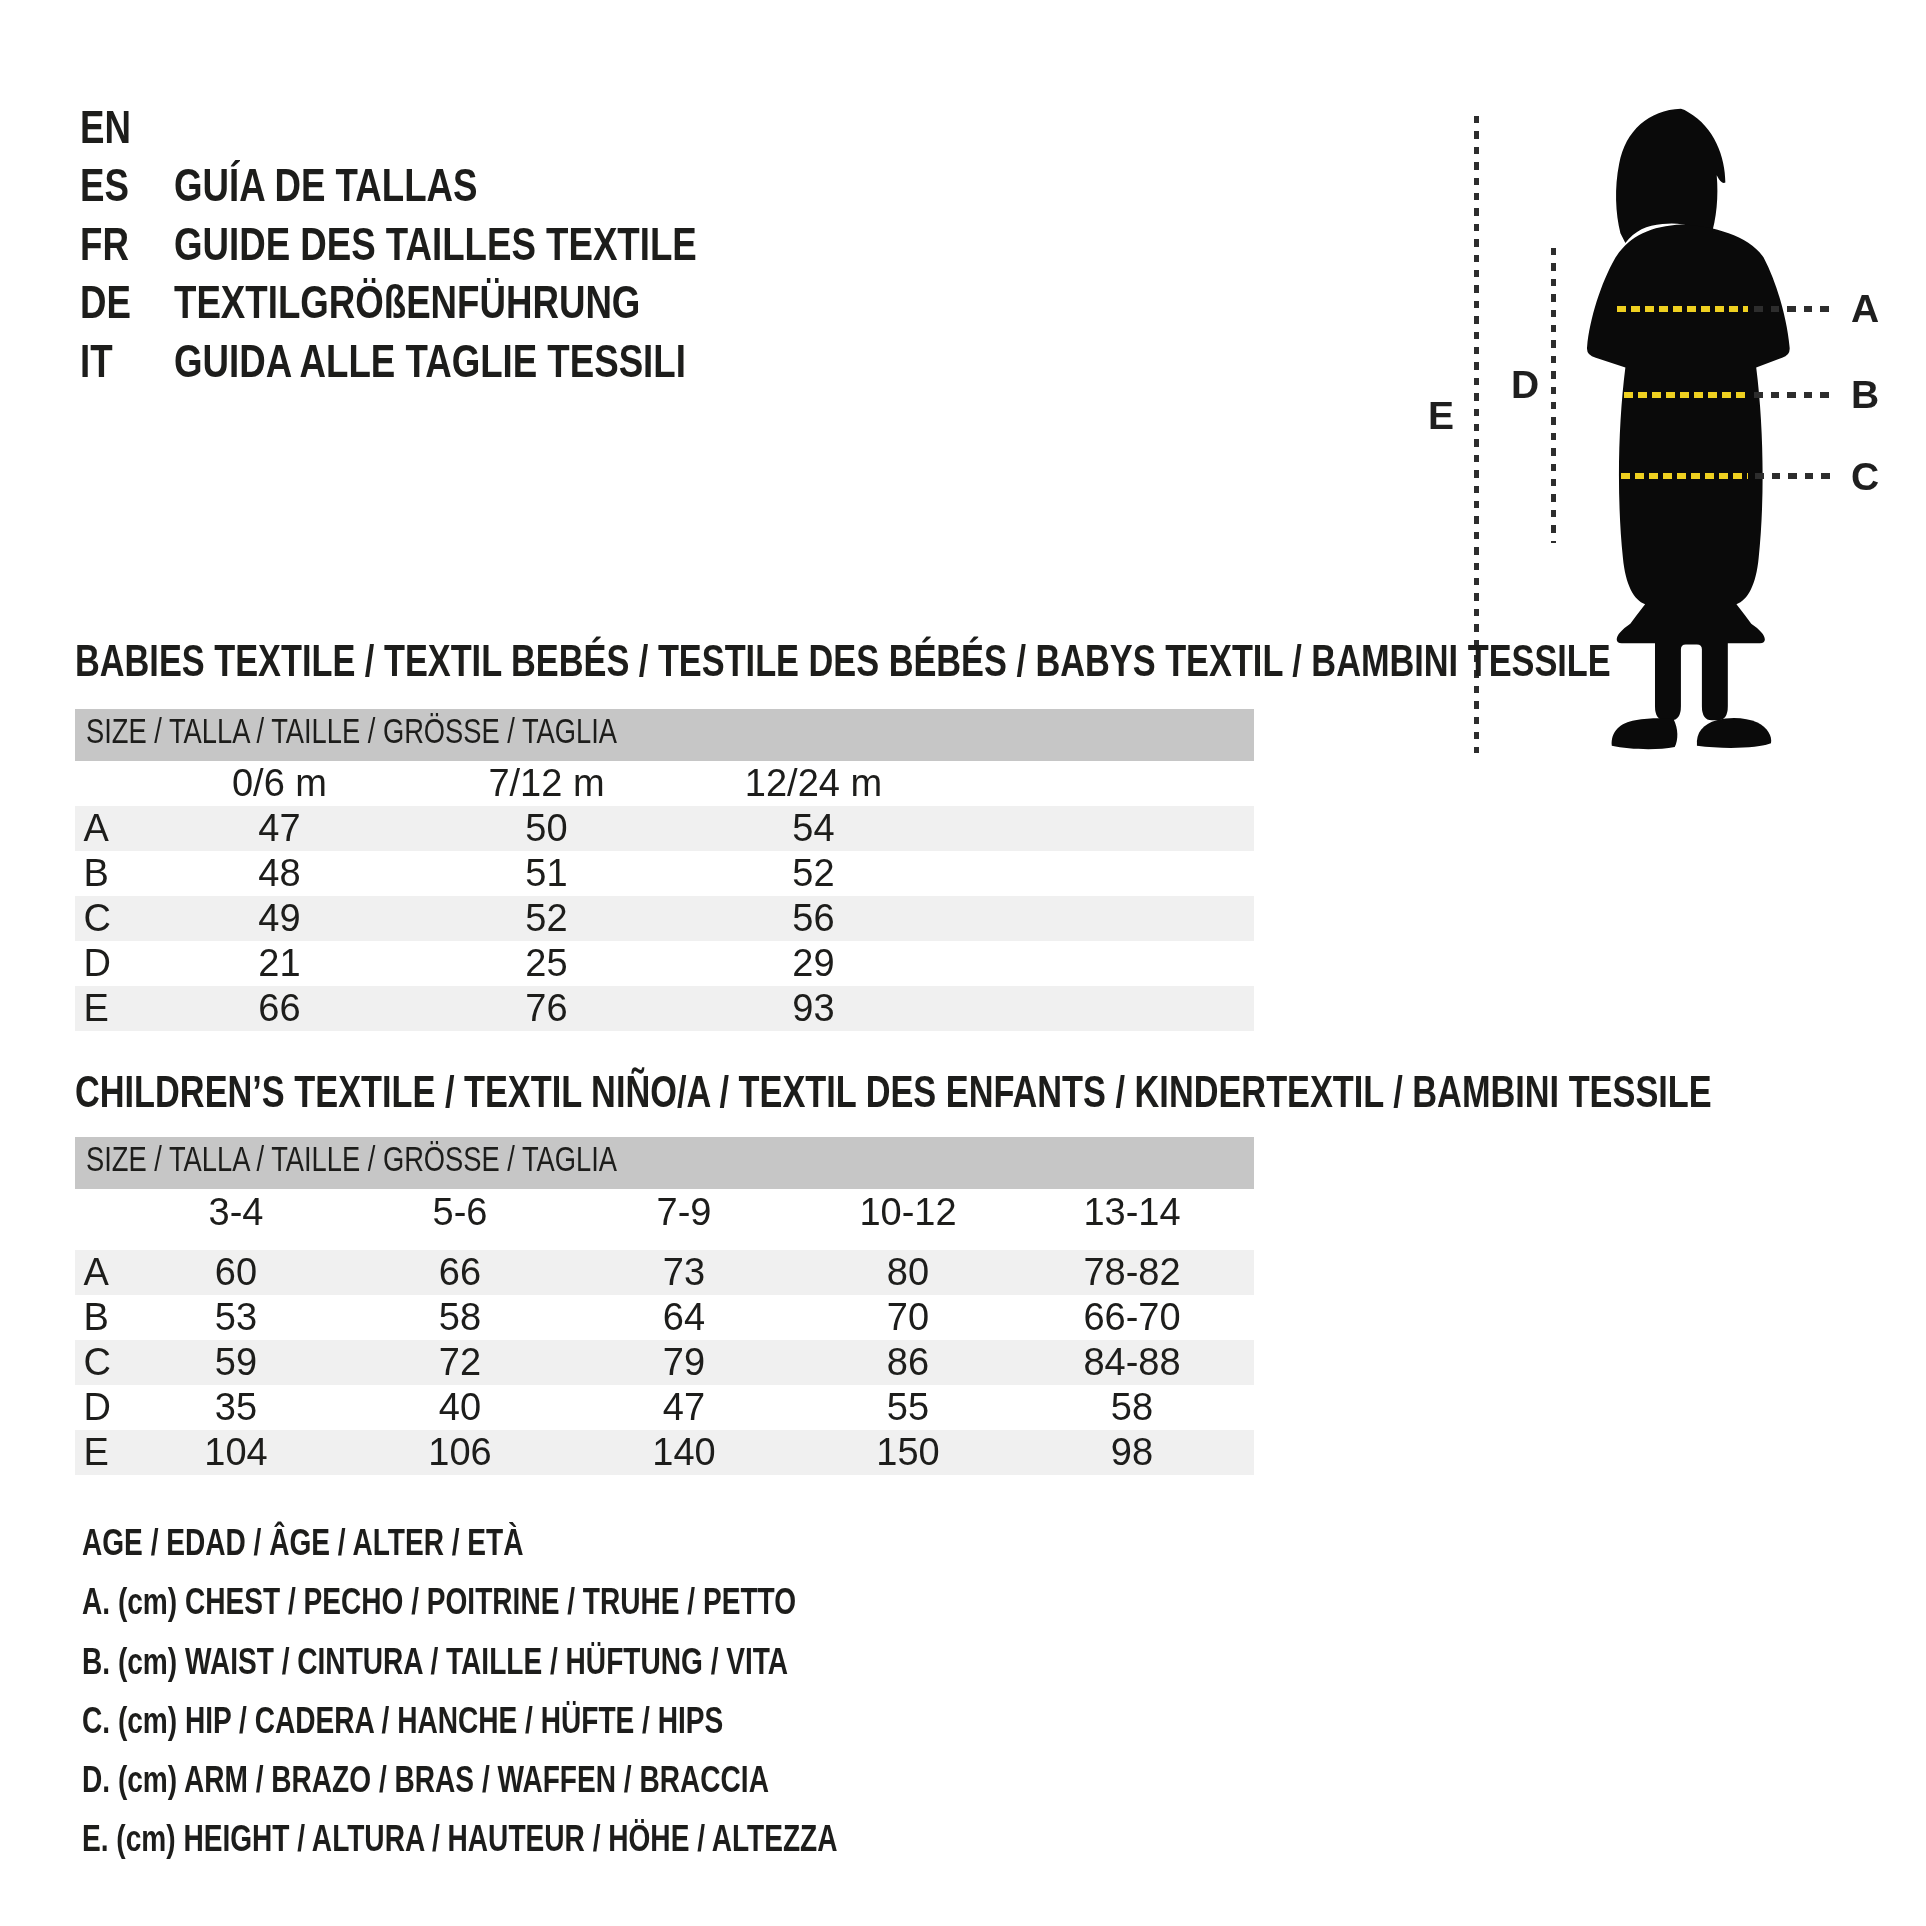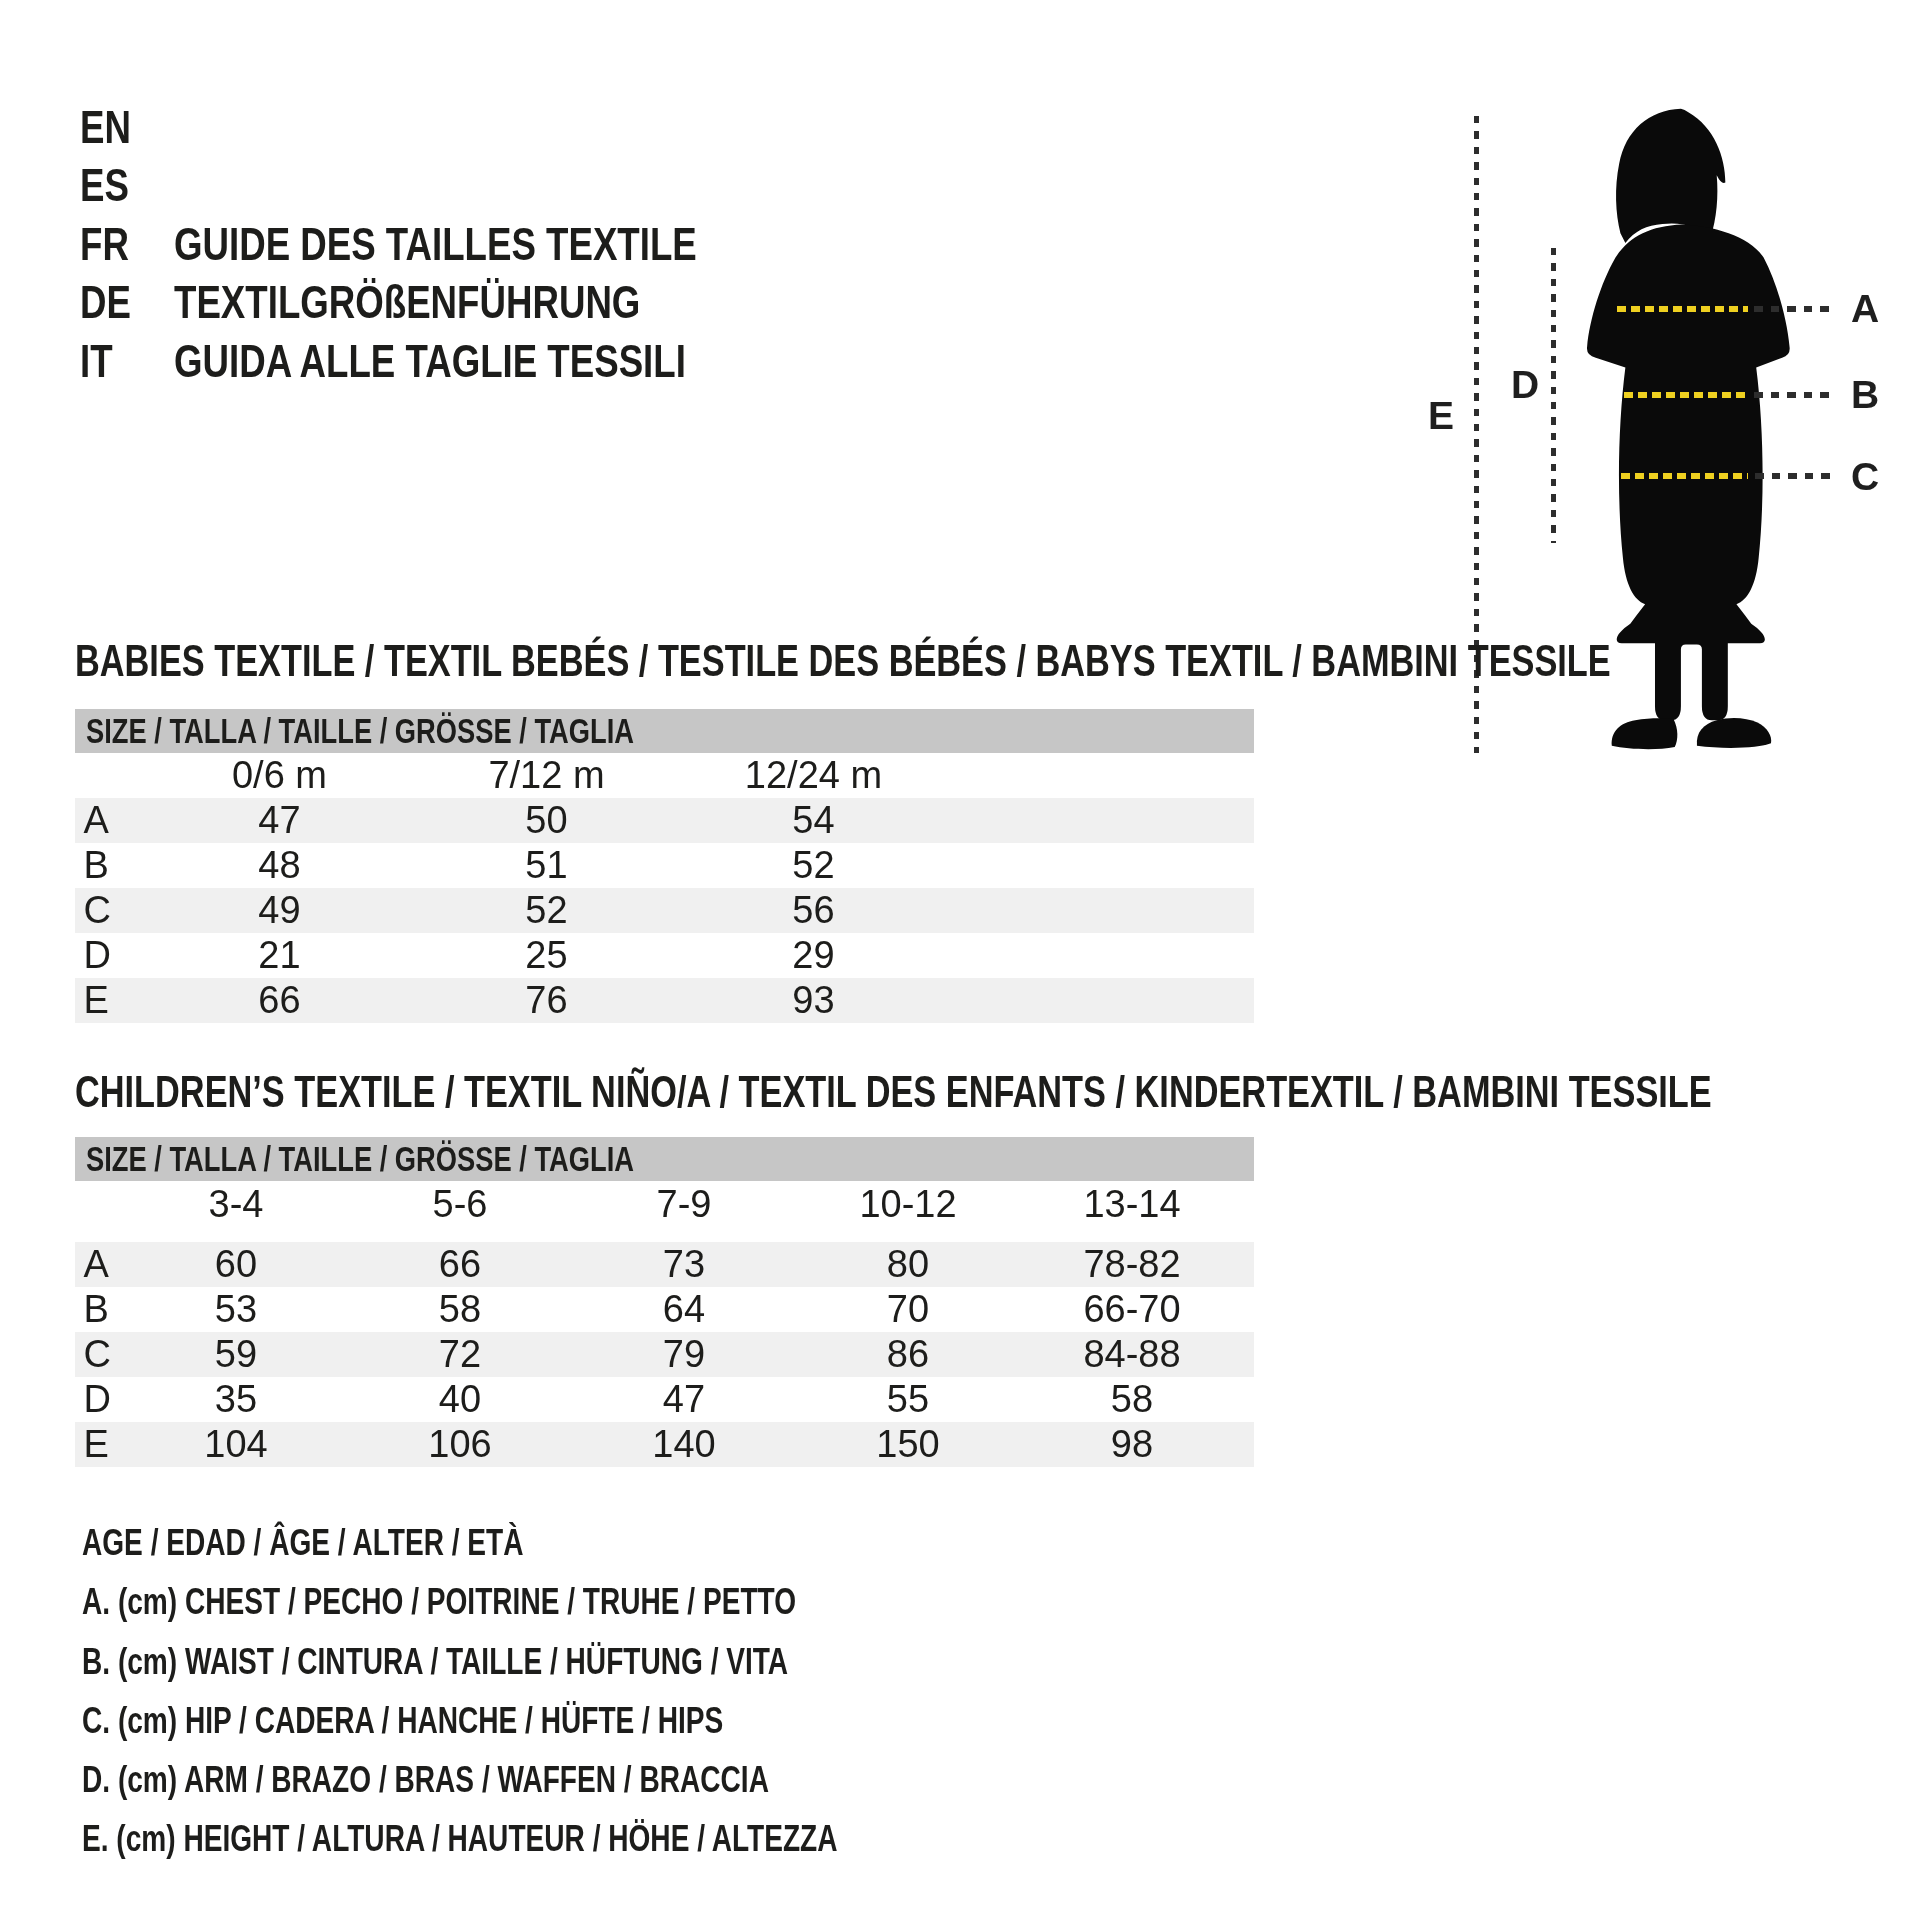--- a/index.html
+++ b/index.html
@@ -15,22 +15,22 @@
             font-size:47px;font-weight:700;letter-spacing:0;}
   .lang-code{position:absolute;left:80px;top:0;text-align:center;}
   .lang-label{position:absolute;left:174px;top:0;}
 
   
   .sec-title{position:absolute;left:75px;height:49px;line-height:49px;
              font-size:44px;font-weight:700;}
 
   
   .tbl{position:absolute;left:75px;width:1179px;}
-  .band{height:44px;line-height:44px;background:#c6c6c6;padding-left:11px;
-        font-size:35px;font-weight:700;box-sizing:border-box;}
+  .band{height:52px;line-height:44px;background:#c6c6c6;padding-left:11px;
+        font-size:35px;font-weight:400;box-sizing:border-box;}
   .trow{display:grid;text-align:center;font-size:38px;}
   .babies-grid{grid-template-columns:49px 223px 223px 223px 1fr;gap:44px;}
   .children-grid{grid-template-columns:49px 224px 224px 224px 224px 224px 1fr;}
   .rowlab{text-align:left;padding-left:8.6px;}
   .gray{background:#f0f0f0;}
   .colhead-row{height:45px;line-height:45px;}
   .data-row{height:45px;line-height:45px;}
 
   
   .legend-line{position:absolute;left:82px;height:49px;line-height:49px;
@@ -50,20 +50,21 @@
 <body>
 
 <div>
 
   <div>
     <div class="lang-row" style="top:102px">
       <span class="lang-code"><span class="cond">EN</span></span>
     </div>
     <div class="lang-row" style="top:160px">
       <span class="lang-code"><span class="cond">ES</span></span>
+      <span class="lang-label"><span class="cond">GUÍA DE TALLAS</span></span>
     </div>
     <div class="lang-row" style="top:219px">
       <span class="lang-code"><span class="cond">FR</span></span>
       <span class="lang-label"><span class="cond">GUIDE DES TAILLES TEXTILE</span></span>
     </div>
     <div class="lang-row" style="top:277px">
       <span class="lang-code"><span class="cond">DE</span></span>
       <span class="lang-label"><span class="cond">TEXTILGRÖßENFÜHRUNG</span></span>
     </div>
     <div class="lang-row" style="top:336px">

